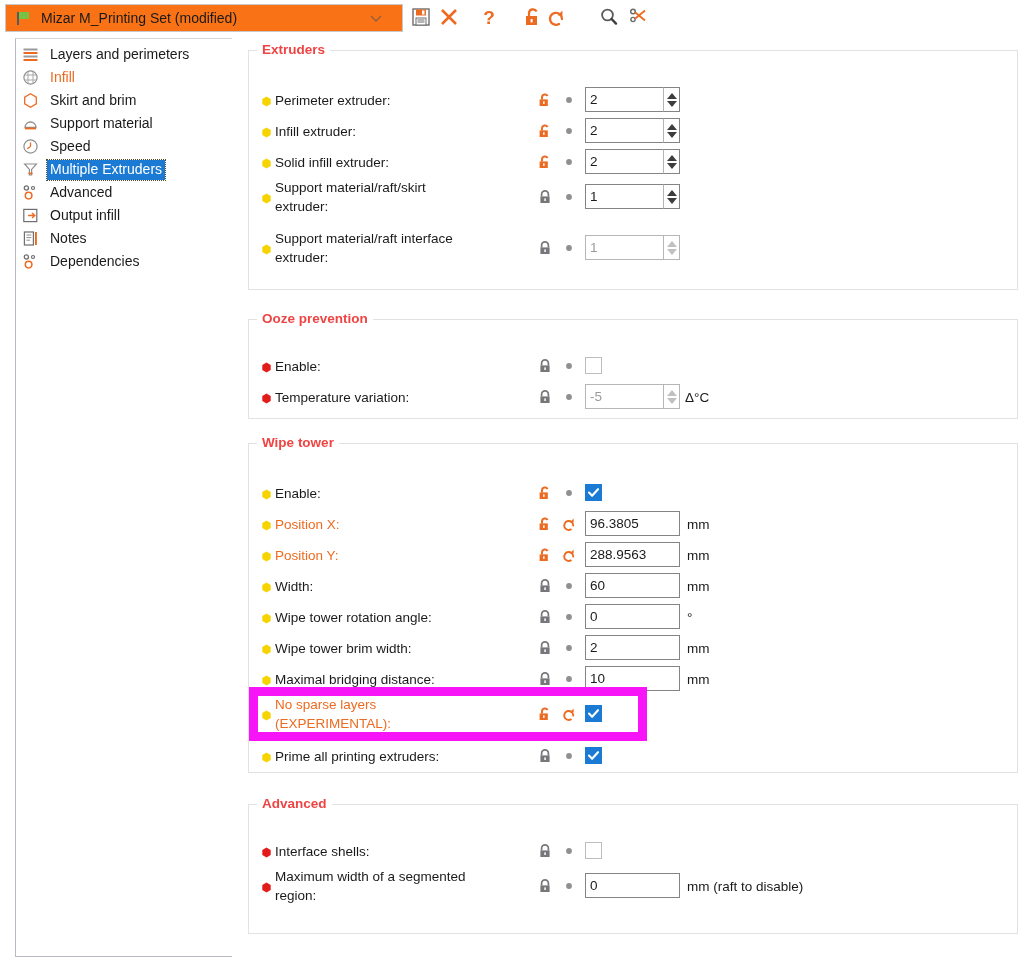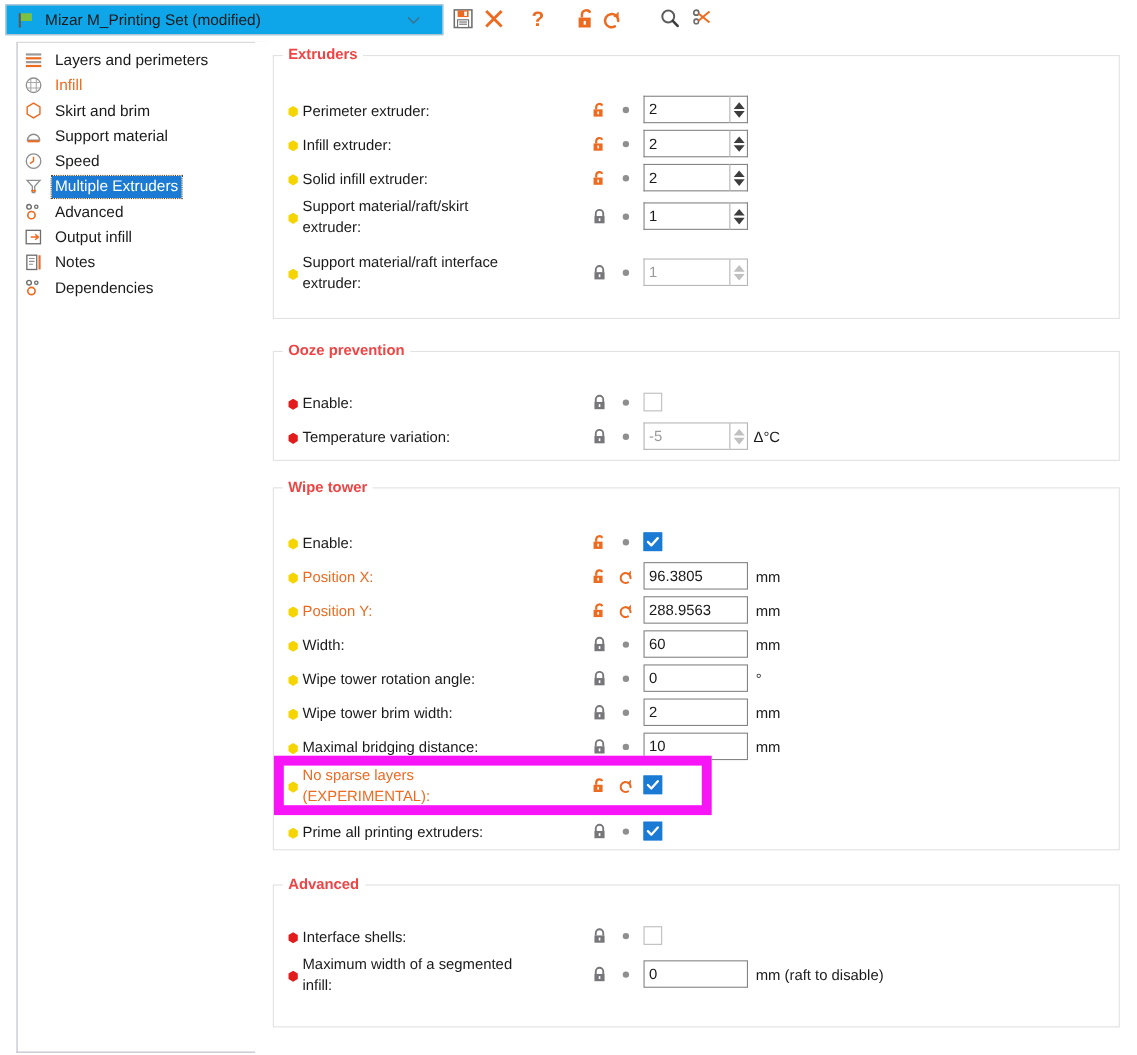--- a/index.html
+++ b/index.html
@@ -17,21 +17,21 @@
   .topbar {
     position: absolute; left: 0; top: 0;
     width: 1034px; height: 36px;
     display: flex; align-items: center;
     background: #ffffff;
   }
   .preset-combo {
     position: absolute; left: 5px; top: 4px;
     width: 398px; height: 28px;
     border: 1px solid #c8c8c8;
-    background: #0ea5e9;
+    background: #f97316;
     display: flex; align-items: center;
     padding: 0 18px 0 8px;
   }
   .flag-icon { width: 18px; height: 18px; flex: 0 0 18px; margin-right: 9px; }
   .preset-label {
     flex: 1 1 auto;
     font-size: 14px;
     color: #1a1a1a;
     white-space: nowrap; overflow: hidden;
   }
@@ -646,21 +646,21 @@
           <span class="dotcol" style="left: 312px; top: 1px;"><svg width="16" height="16" viewBox="0 0 16 16">
     <circle cx="8" cy="8" r="2.9" fill="#8f8f8f"></circle>
             </svg></span>
           <span class="chk" style="left: 336px; top: 0px; border-color: rgb(189, 189, 189);"></span>
         </div>
         <div class="row" style="top: 62px; height: 38px;">
           <span class="bullet" style="left: 12px; top: 14px;"><svg width="11" height="11" viewBox="0 0 11 11">
     <path d="M5.5 0.4 L9.7 2.9 L9.7 8 L5.5 10.6 L1.3 8 L1.3 2.9 Z" fill="#e21b1b"></path>
             </svg></span>
           <span class="lbl" style="left: 26px; top: 0px; width: 250px;">Maximum width of a segmented
-infill:</span>
+region:</span>
           <span class="lockcol" style="left: 288px; top: 11px;"><svg width="16" height="16" viewBox="0 0 16 16">
     <path d="M4.6 7.4 V5.2 a3.4 3.4 0 0 1 6.8 0 V7.4" stroke="#77777b" stroke-width="1.7" fill="none"></path>
     <rect x="3.4" y="7.4" width="9.2" height="6.6" fill="#77777b"></rect>
     <rect x="7.3" y="9.4" width="1.5" height="2.6" fill="#ffffff"></rect>
             </svg></span>
           <span class="dotcol" style="left: 312px; top: 11px;"><svg width="16" height="16" viewBox="0 0 16 16">
     <circle cx="8" cy="8" r="2.9" fill="#8f8f8f"></circle>
             </svg></span>
           <span class="inp" style="left: 336px; top: 6px; width: 95px;">0</span>
           <span class="unit" style="left: 438px; top: 10px;">mm (raft to disable)</span>

